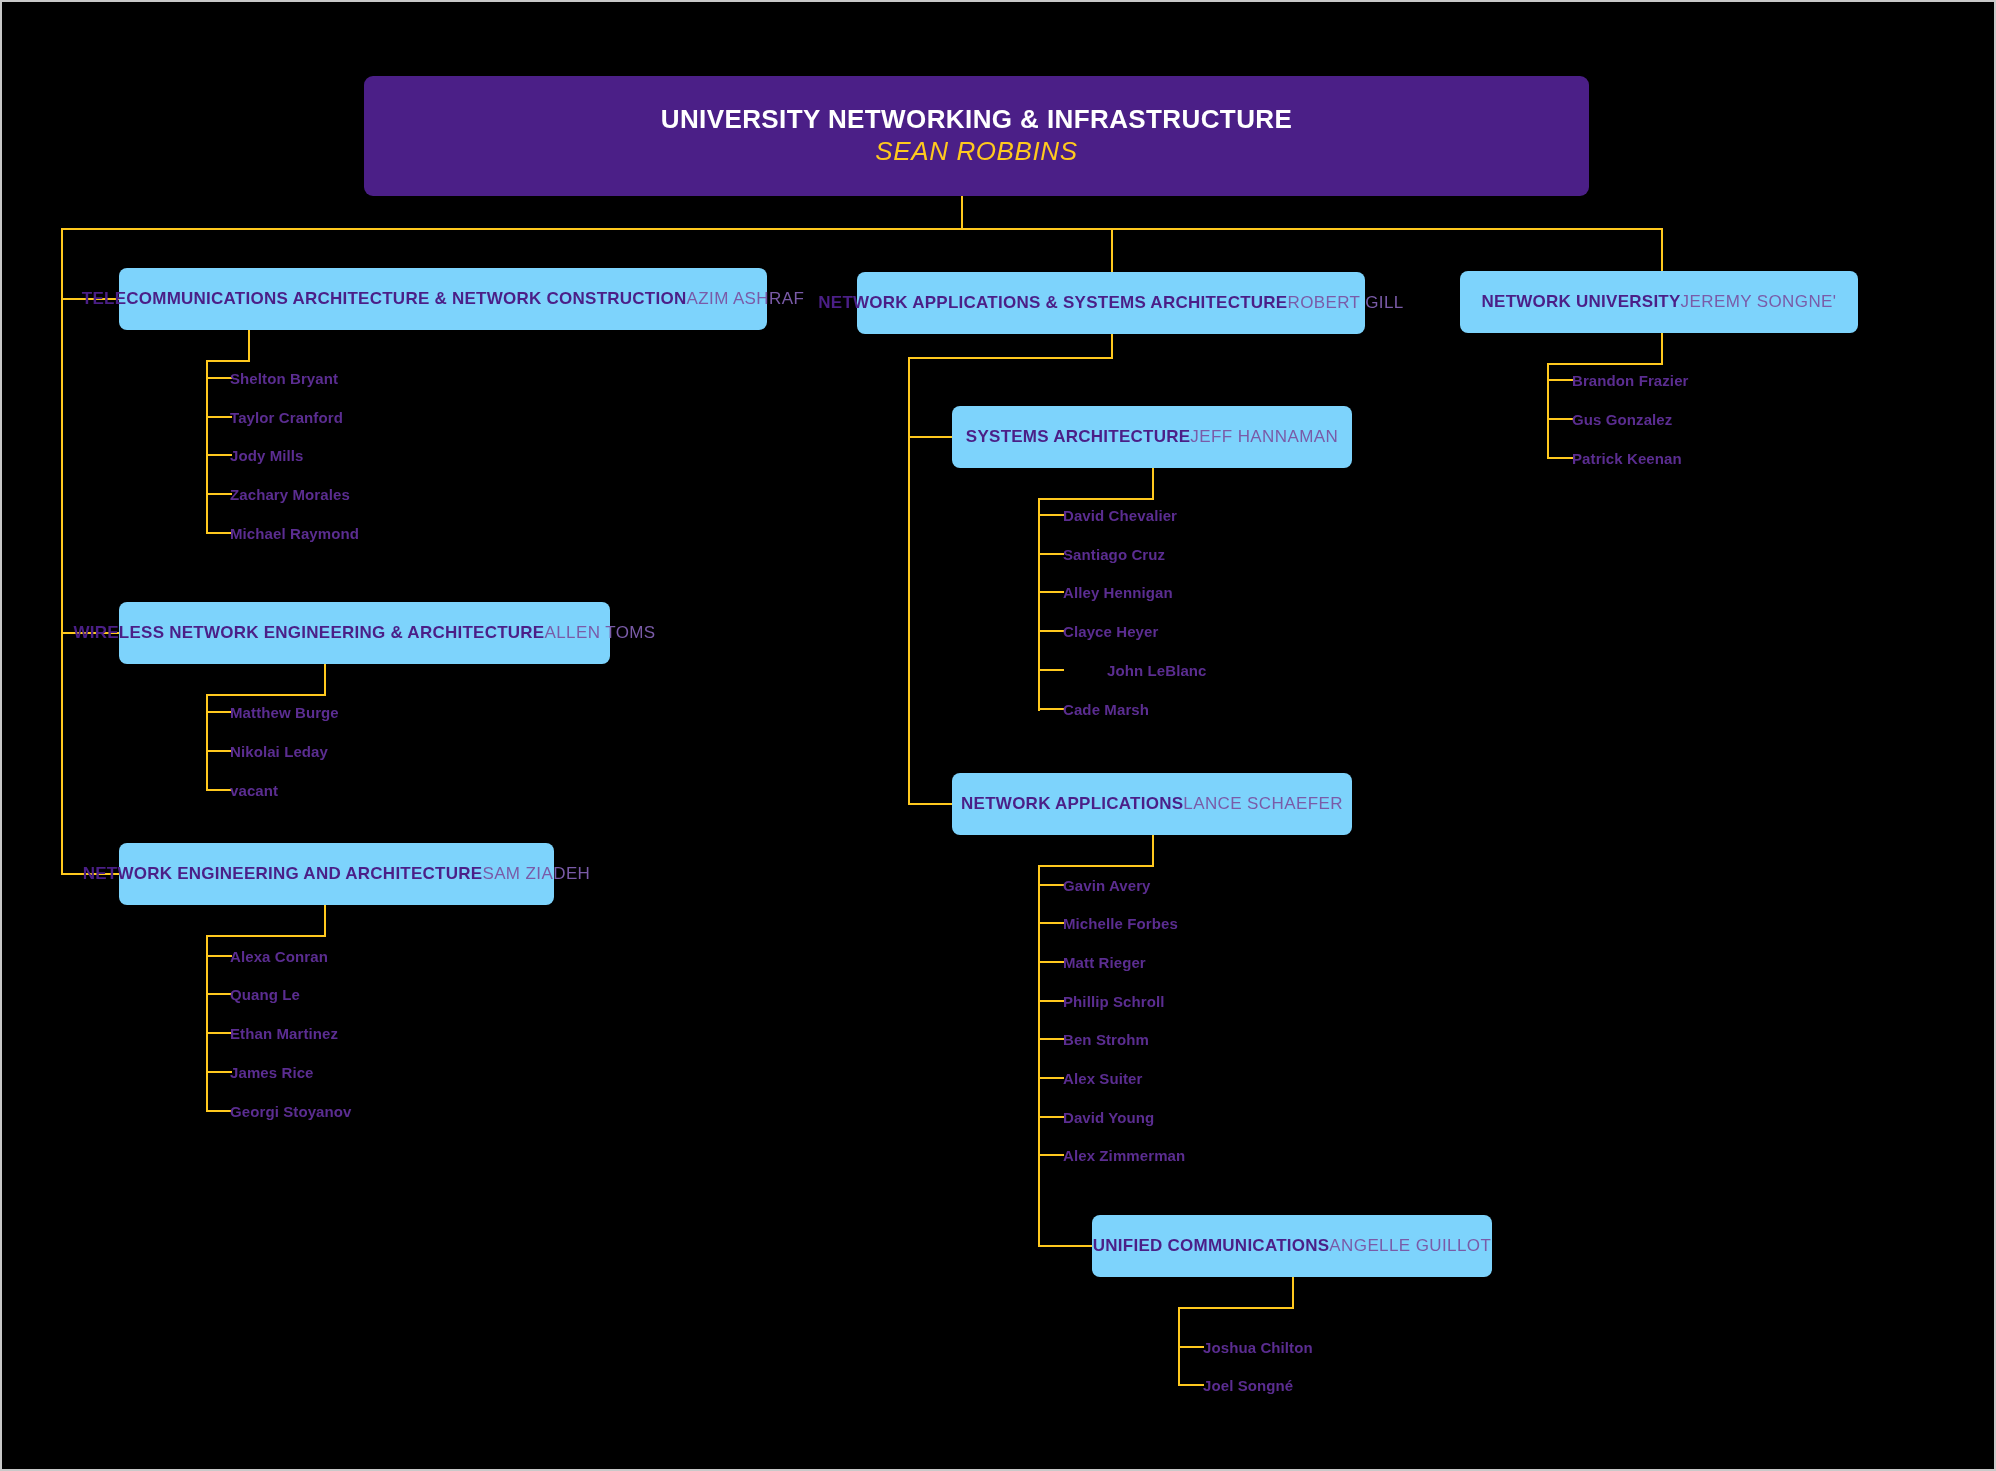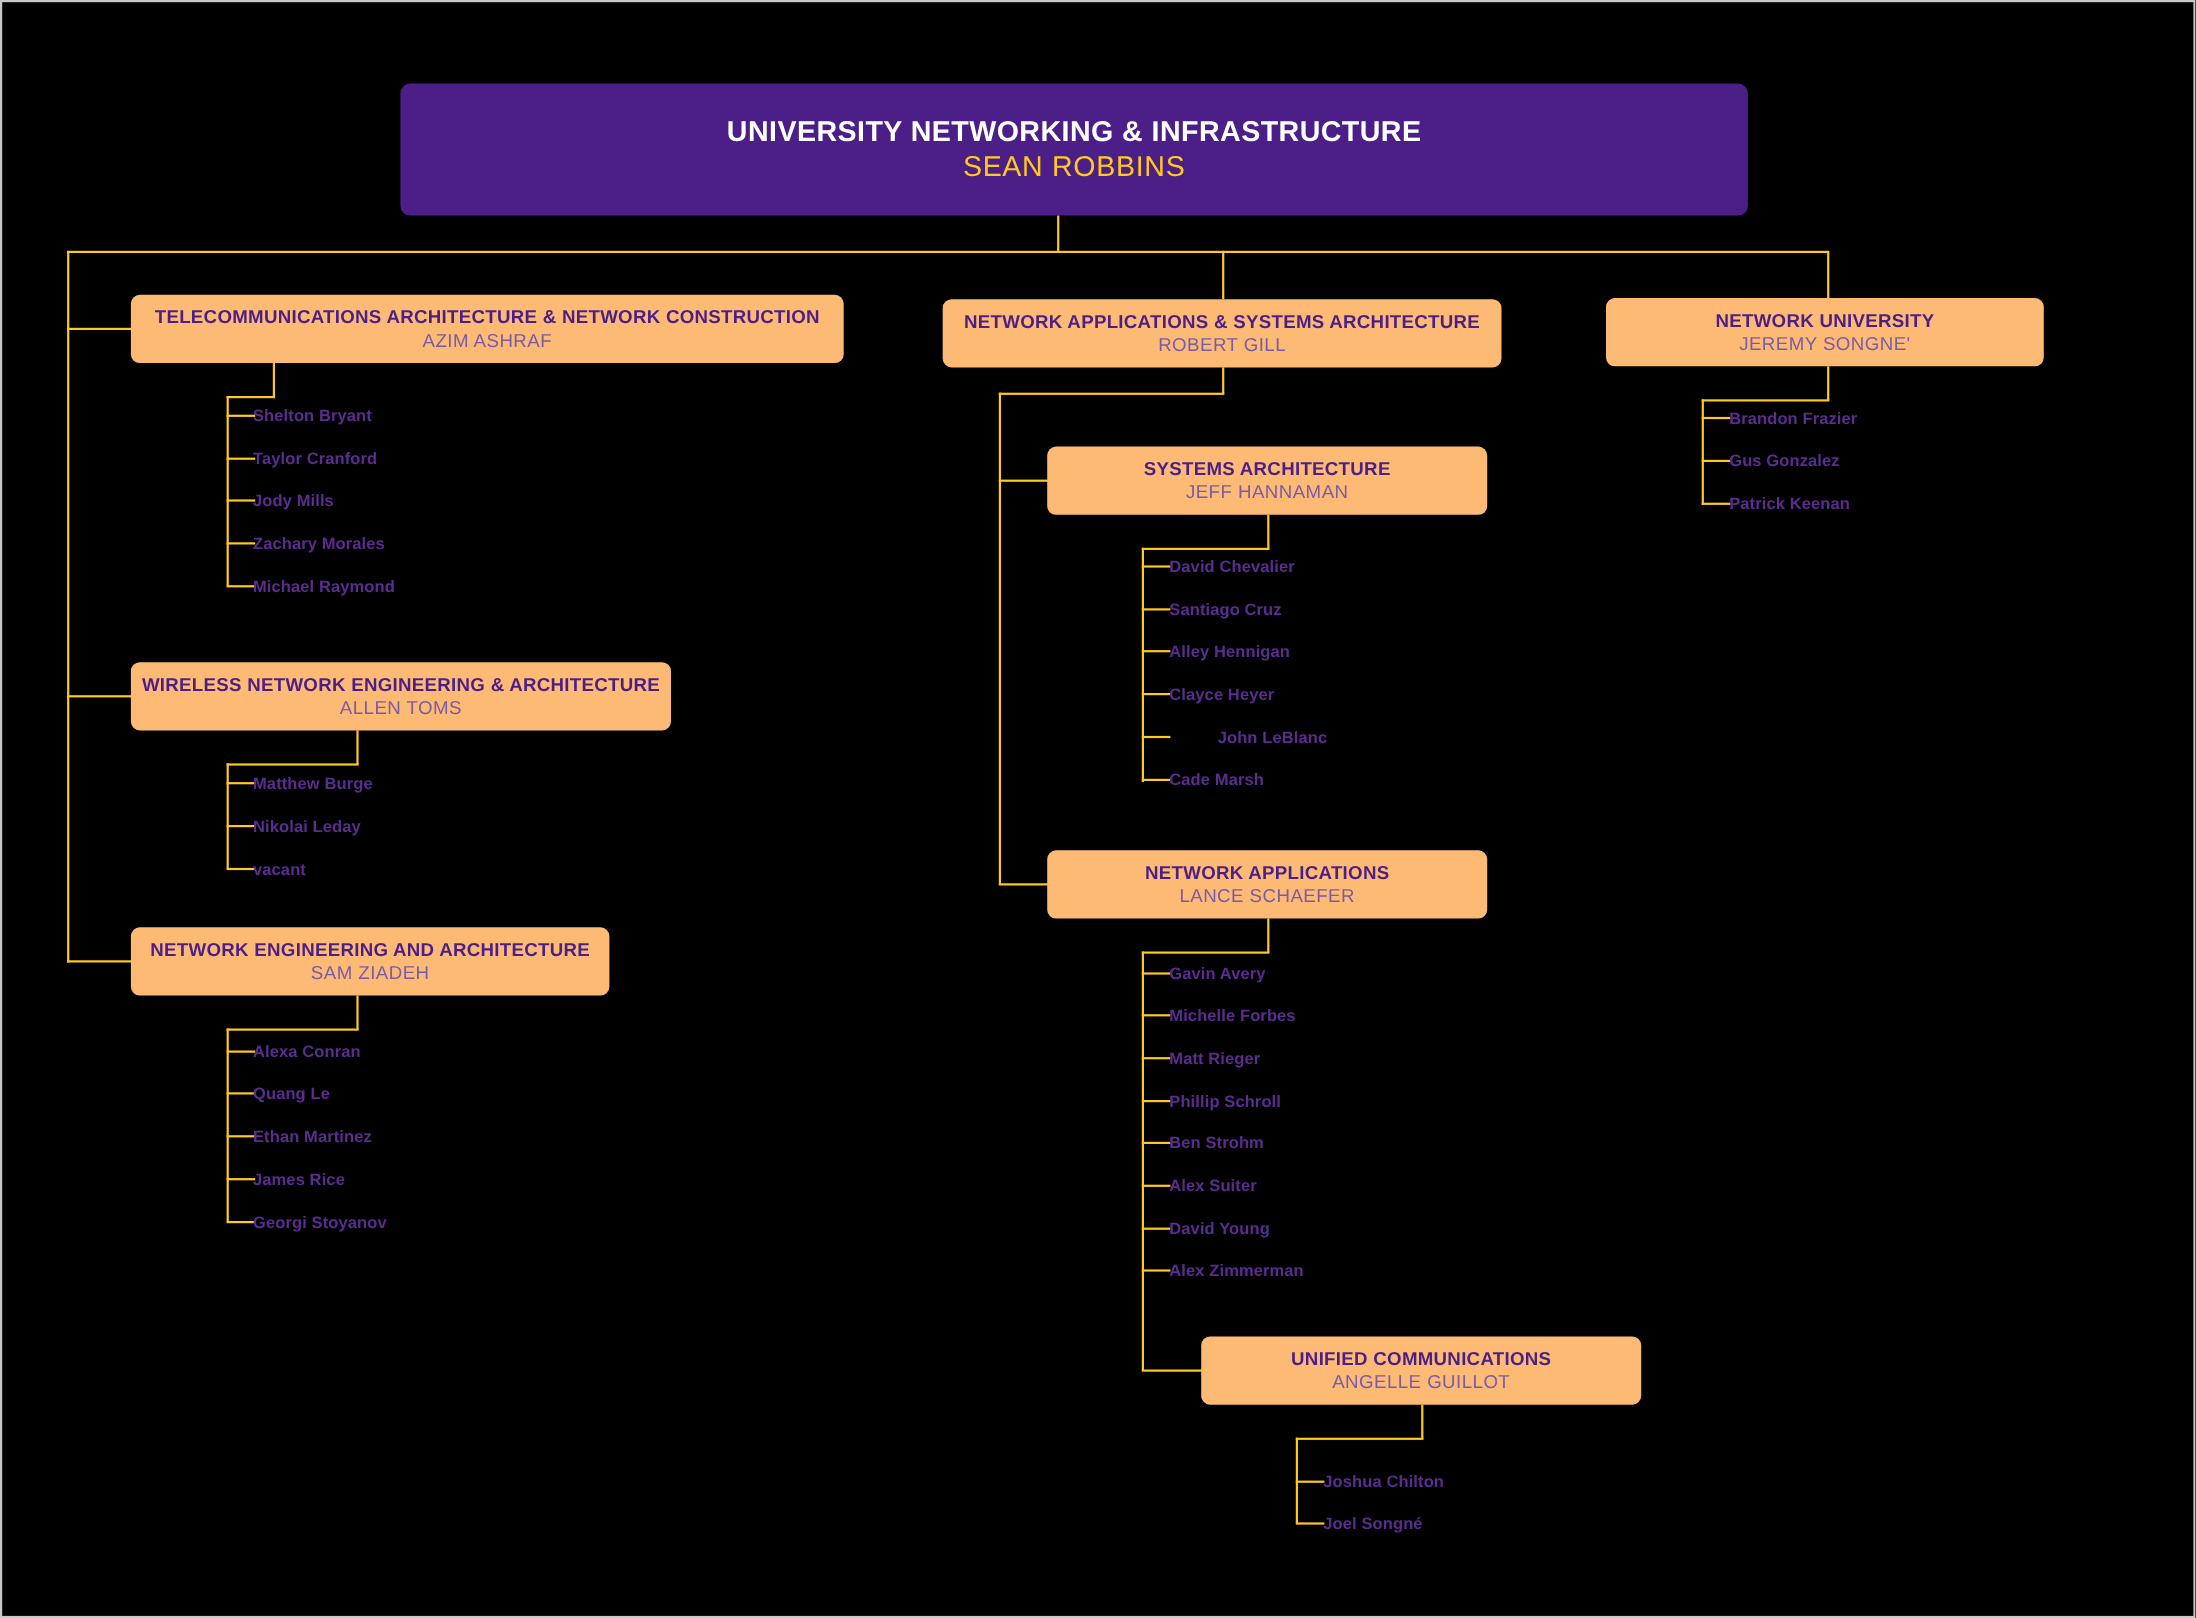--- a/index.html
+++ b/index.html
@@ -39,29 +39,30 @@
     font-weight: bold;
     letter-spacing: 0.4px;
     line-height: 1.22;
   }
   .root-name {
     color: #FFC91E;
     font-size: 26px;
     font-weight: normal;
     letter-spacing: 0.6px;
     line-height: 1.22;
+    font-style: italic;
   }
 
   
   .dept {
     position: absolute;
-    background: #fdba74;
+    background: #7dd3fc;
     border-radius: 8px;
     display: flex;
-    flex-direction: column;
+    flex-direction: row;
     align-items: center;
     justify-content: center;
     text-align: center;
     padding: 8px 10px;
   }
   .dept-title {
     color: #4B1F87;
     font-size: 17px;
     font-weight: bold;
     letter-spacing: 0.25px;

